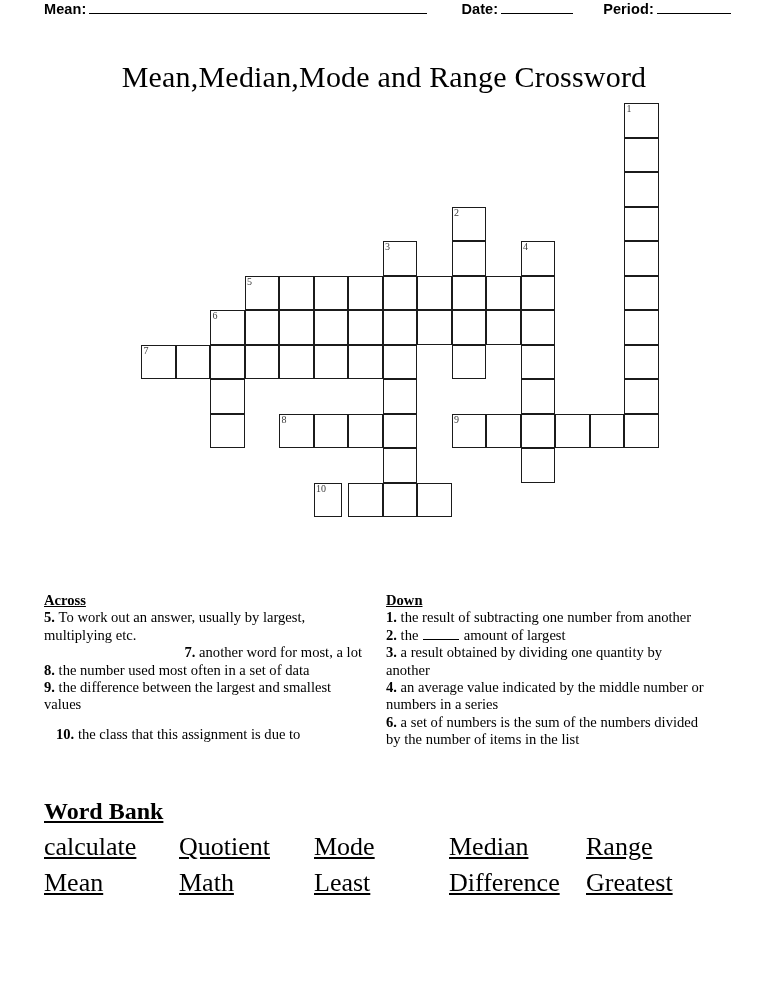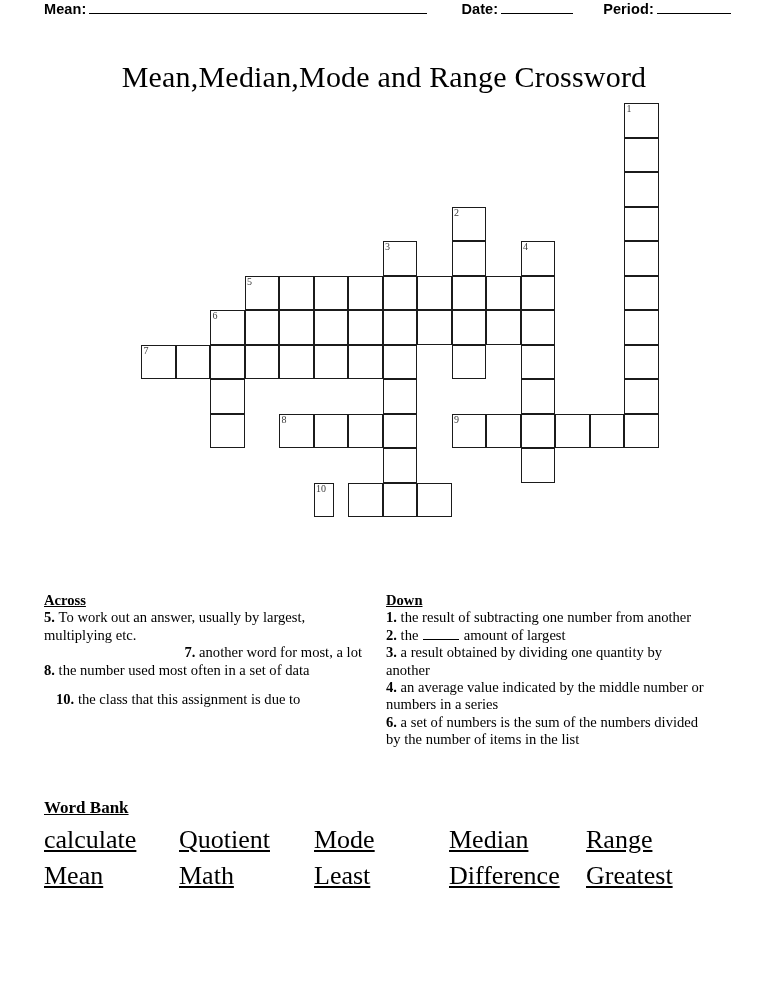--- a/index.html
+++ b/index.html
@@ -121,21 +121,21 @@
 
   
   .wordbank {
     position: absolute;
     left: 44px;
     top: 798px;
     width: 690px;
   }
   .wb-title {
     font-family: "Liberation Serif", serif;
-    font-size: 17px;
+    font-size: 24px;
     font-weight: bold;
     text-decoration: underline;
     display: block;
     margin-bottom: 4px;
   }
   .wb-grid {
     display: grid;
     grid-template-columns: 135px 135px 135px 137px 140px;
     font-family: "Liberation Serif", serif;
     font-size: 26px;
@@ -237,34 +237,35 @@
       <span class="num">8</span>
     </div>
     <div class="cell" style="left: 313.5px; top: 413.5px; width: 34.5px; height: 34.5px;"></div>
     <div class="cell" style="left: 348px; top: 413.5px; width: 34.5px; height: 34.5px;"></div>
     <div class="cell" style="left: 451.5px; top: 413.5px; width: 34.5px; height: 34.5px;">
       <span class="num">9</span>
     </div>
     <div class="cell" style="left: 486px; top: 413.5px; width: 34.5px; height: 34.5px;"></div>
     <div class="cell" style="left: 555px; top: 413.5px; width: 34.5px; height: 34.5px;"></div>
     <div class="cell" style="left: 589.5px; top: 413.5px; width: 34.5px; height: 34.5px;"></div>
-    <div class="cell" style="left: 313.5px; top: 482.5px; width: 20px; height: 34.5px;">
+    <div class="cell" style="left: 313.5px; top: 482.5px; width: 28px; height: 34.5px;">
       <span class="num">10</span>
     </div>
     <div class="cell" style="left: 348px; top: 482.5px; width: 34.5px; height: 34.5px;"></div>
     <div class="cell" style="left: 417px; top: 482.5px; width: 34.5px; height: 34.5px;"></div>
   </div>
 
 <div class="clues">
   <div class="clue-col across">
     <span class="clue-head">Across</span>
     <div id="across-list">
         <p class="clue" style="margin: 0px;"><b>5. </b><span>To work out an answer, usually by largest, multiplying etc.</span></p>
         <p class="clue" style="margin: 0px; text-align: right;"><b>7. </b><span>another word for most, a lot</span></p>
         <p class="clue" style="margin: 0px;"><b>8. </b><span>the number used most often in a set of data</span></p>
+        <p class="clue" style="margin: 0px;"><b>9. </b><span>the difference between the largest and smallest values</span></p>
         <p class="clue" style="margin: 12px;"><b>10. </b><span>the class that this assignment is due to</span></p>
       </div>
   </div>
   <div class="clue-col down">
     <span class="clue-head">Down</span>
     <div id="down-list">
         <p class="clue" style="margin: 0px;"><b>1. </b><span>the result of subtracting one number from another</span></p>
         <p class="clue" style="margin: 0px;"><b>2. </b><span>the </span><span class="blankline"></span><span> amount of largest</span></p>
         <p class="clue" style="margin: 0px;"><b>3. </b><span>a result obtained by dividing one quantity by another</span></p>
         <p class="clue" style="margin: 0px;"><b>4. </b><span>an average value indicated by the middle number or numbers in a series</span></p>

